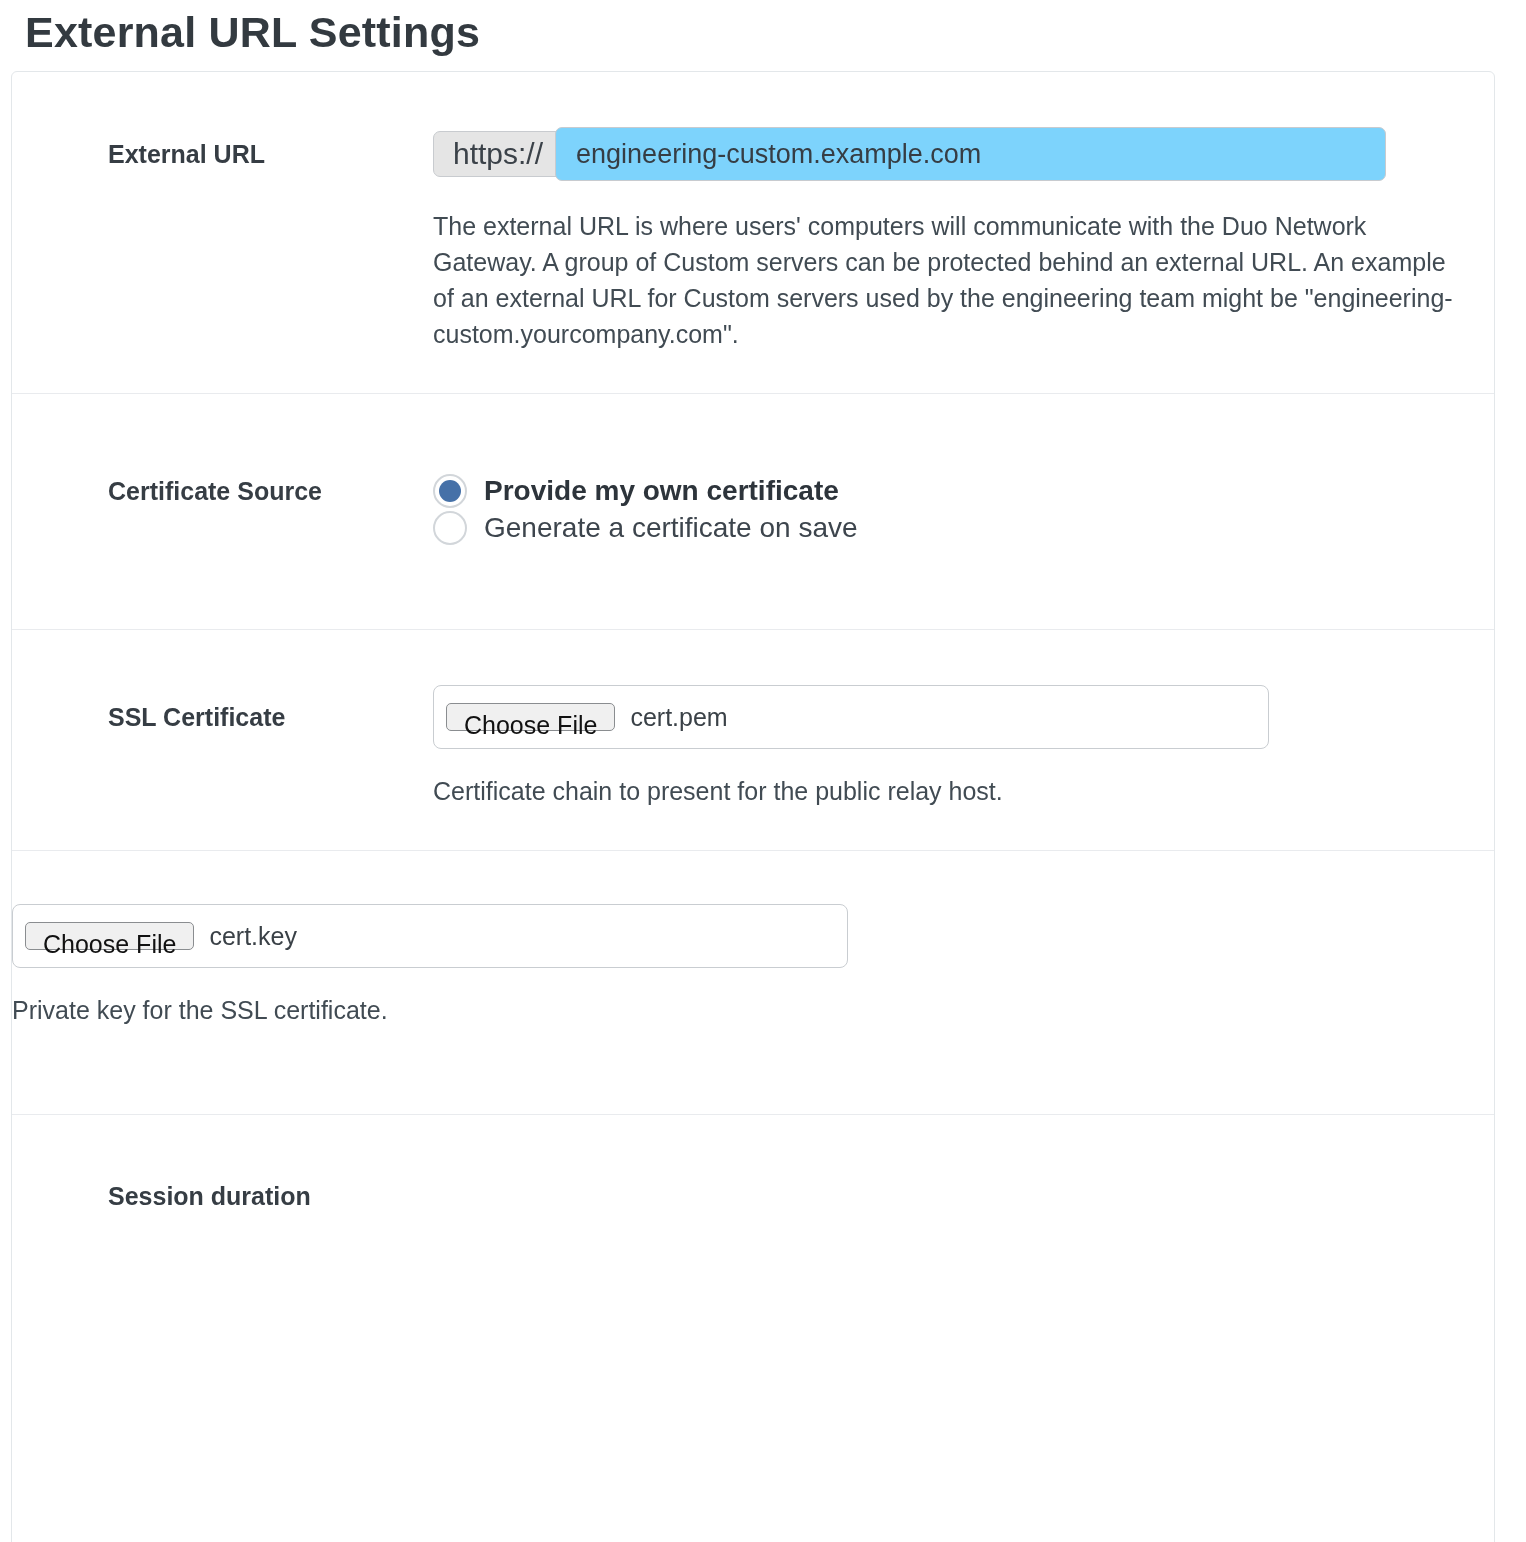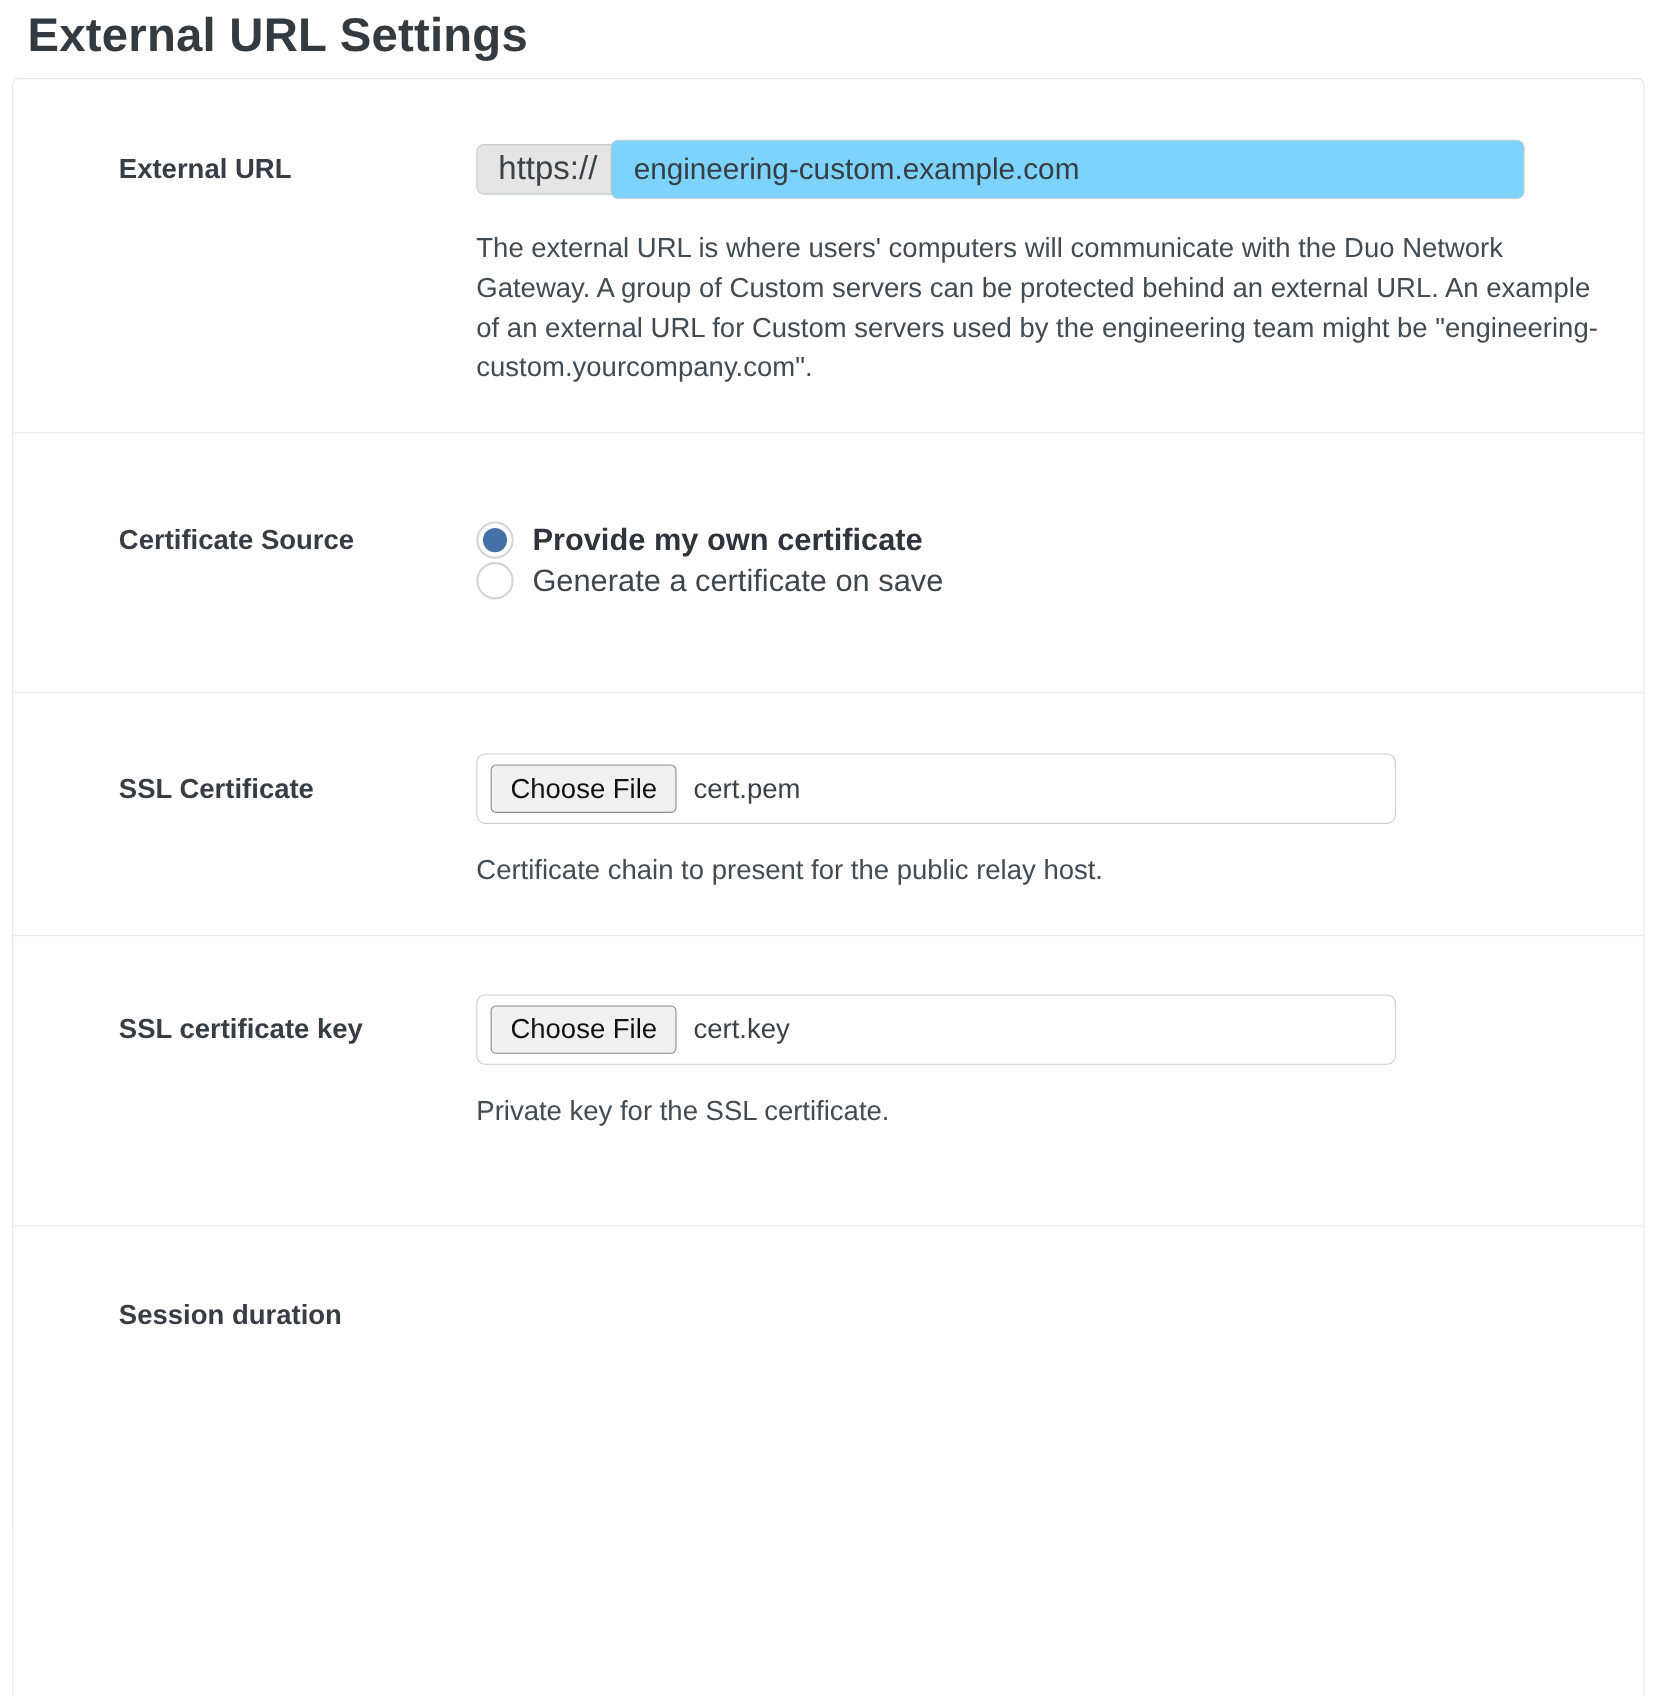--- a/index.html
+++ b/index.html
@@ -124,21 +124,21 @@
     padding: 0 12px;
     background: #ffffff;
   }
   .choose-file-btn {
     font-family: "Liberation Sans", sans-serif;
     font-size: 25px;
     color: #111111;
     background: #f0f0f0;
     border: 1px solid #8a8d90;
     border-radius: 5px;
-    height: 44px;
+    height: 28px;
     padding: 0 17px;
     line-height: 42px;
     cursor: pointer;
   }
   .file-name { margin-left: 15px; font-size: 25px; color: #3a4147; }
   .file-help { margin-top: 24px; }
 
   
   .row-session { padding: 53px 0 85px 0; flex-direction: column; }
   .row-session .field-label { line-height: 57px; }
@@ -198,23 +198,20 @@
     <div class="content-col">
       <div class="file-box">
         <button class="choose-file-btn">Choose File</button>
         <span class="file-name">cert.pem</span>
       </div>
       <p class="help-text file-help">Certificate chain to present for the public relay host.</p>
     </div>
   </div>
 
   <div class="row row-ssl-key">
-    <div class="label-col">
-      <span class="field-label">SSL certificate key</span>
-    </div>
     <div class="content-col">
       <div class="file-box">
         <button class="choose-file-btn">Choose File</button>
         <span class="file-name">cert.key</span>
       </div>
       <p class="help-text file-help">Private key for the SSL certificate.</p>
     </div>
   </div>
 
   <div class="row row-session">

